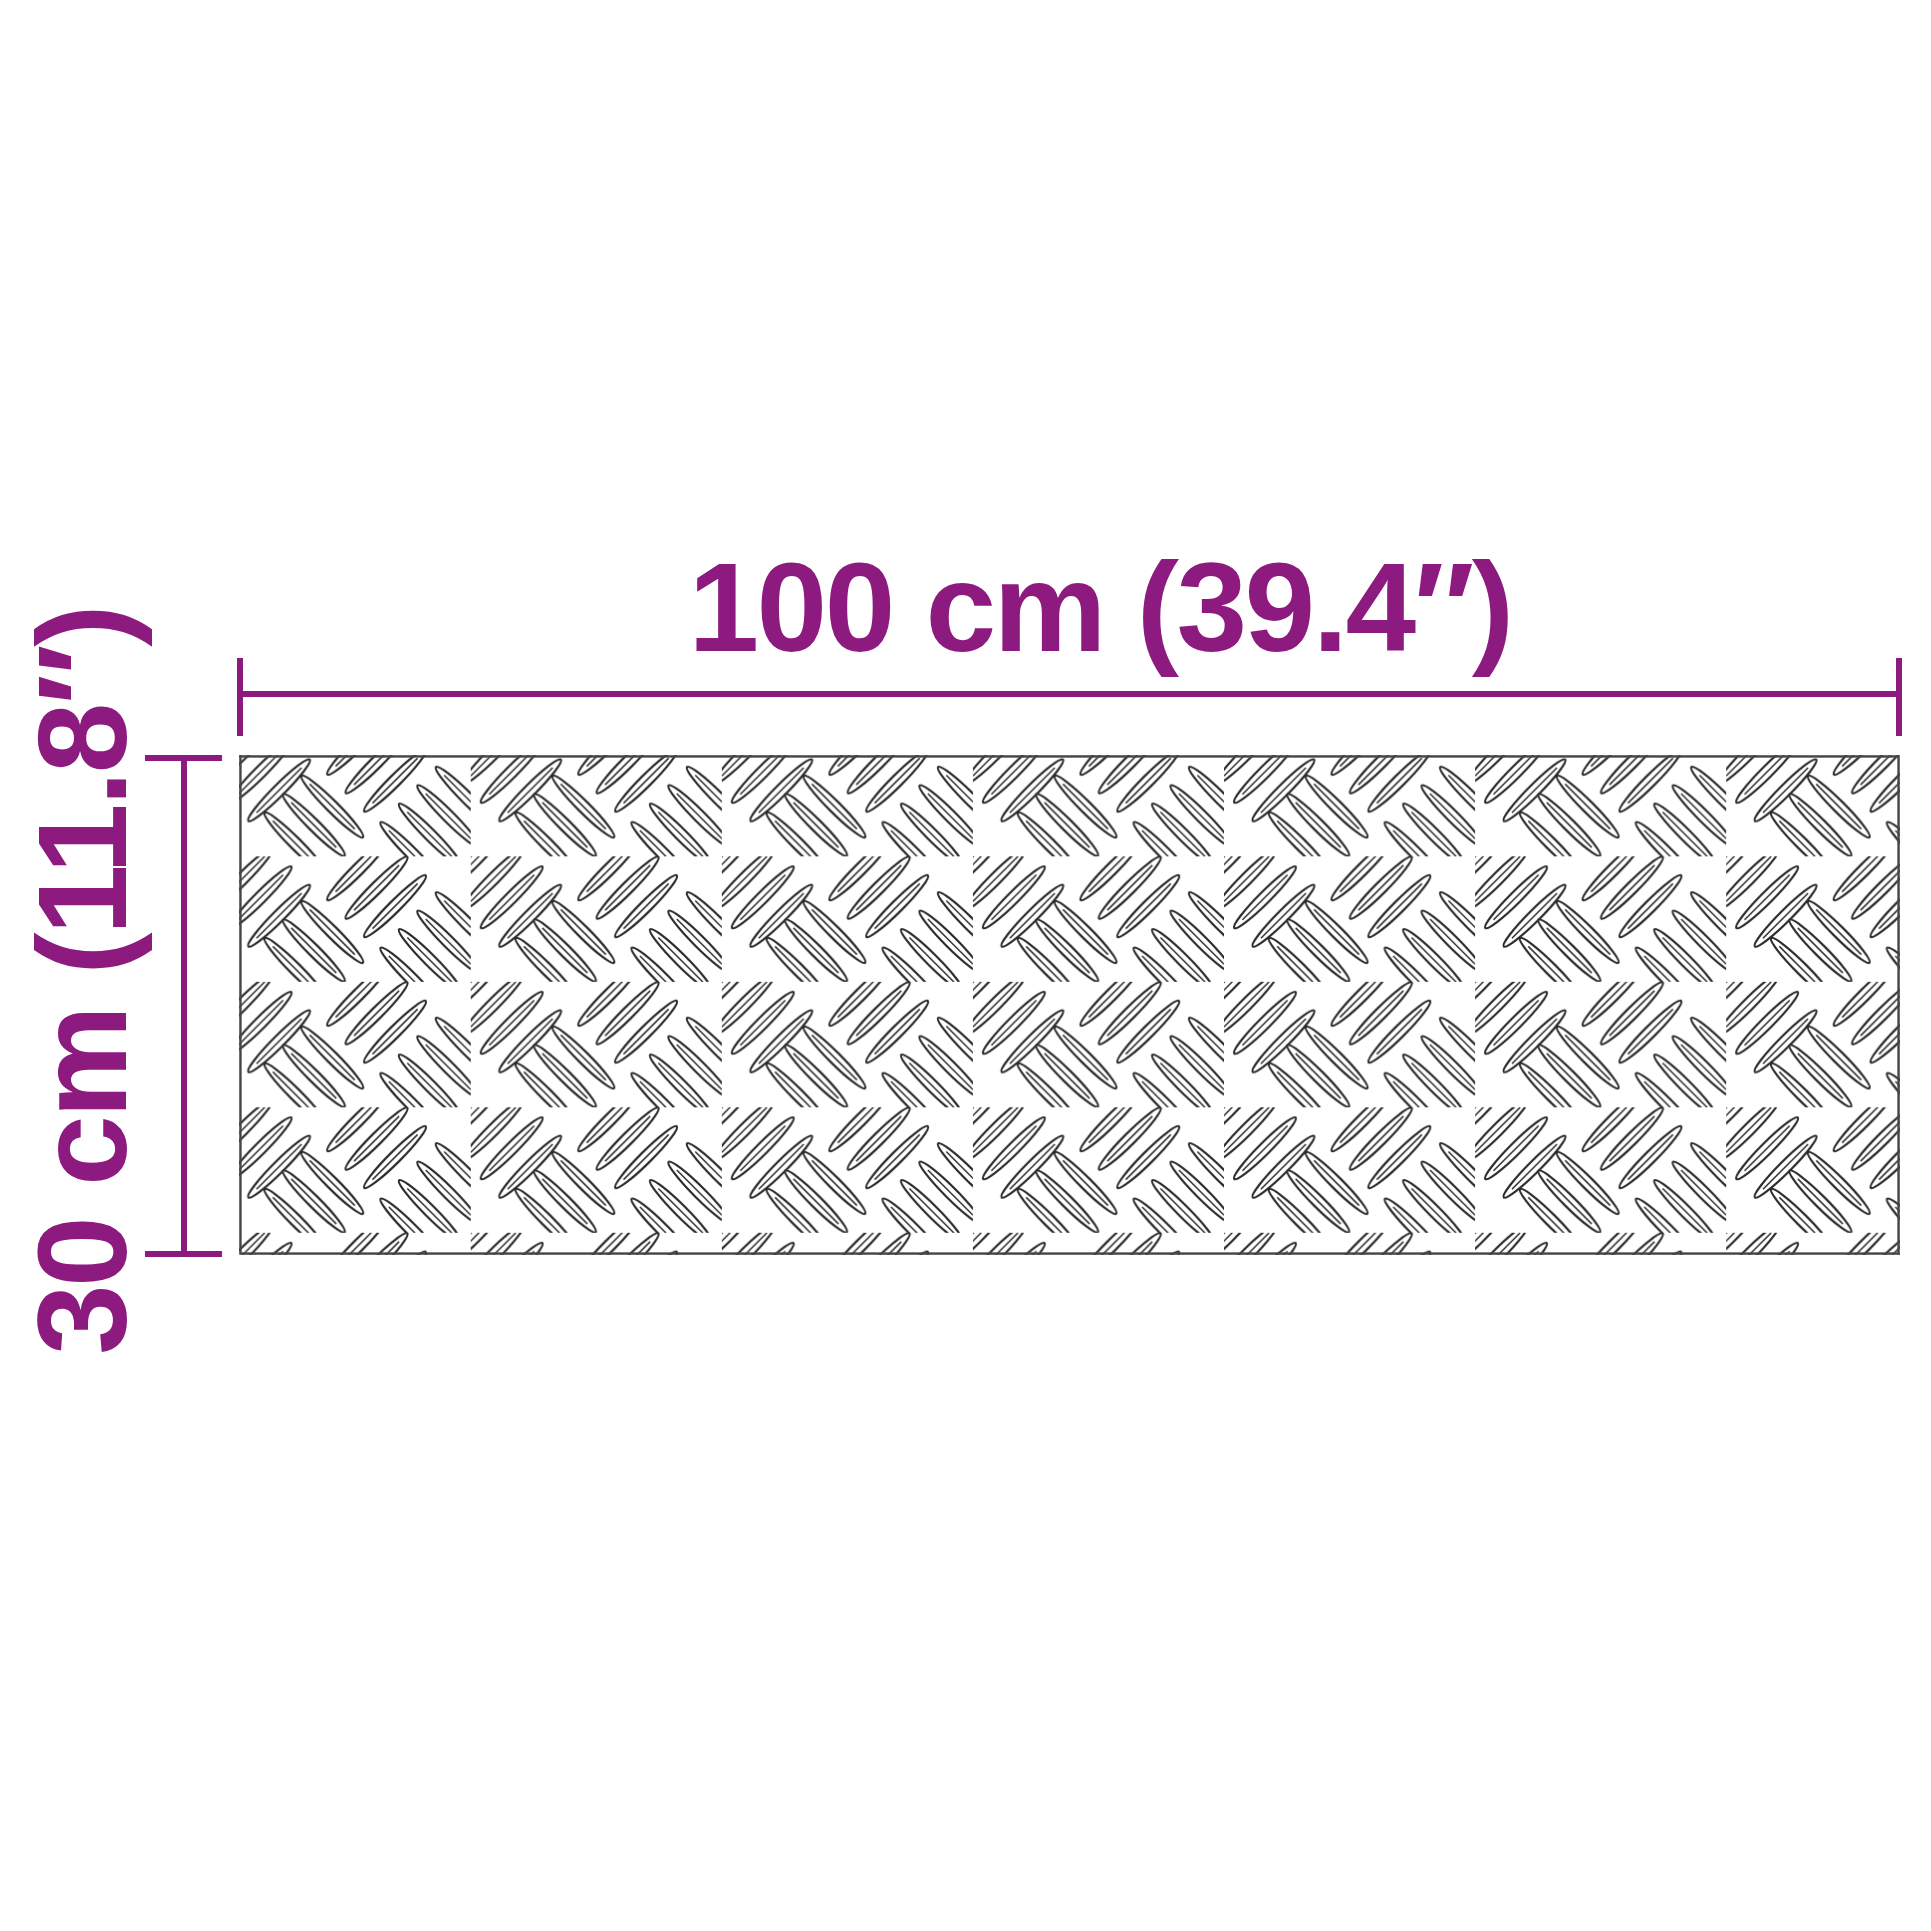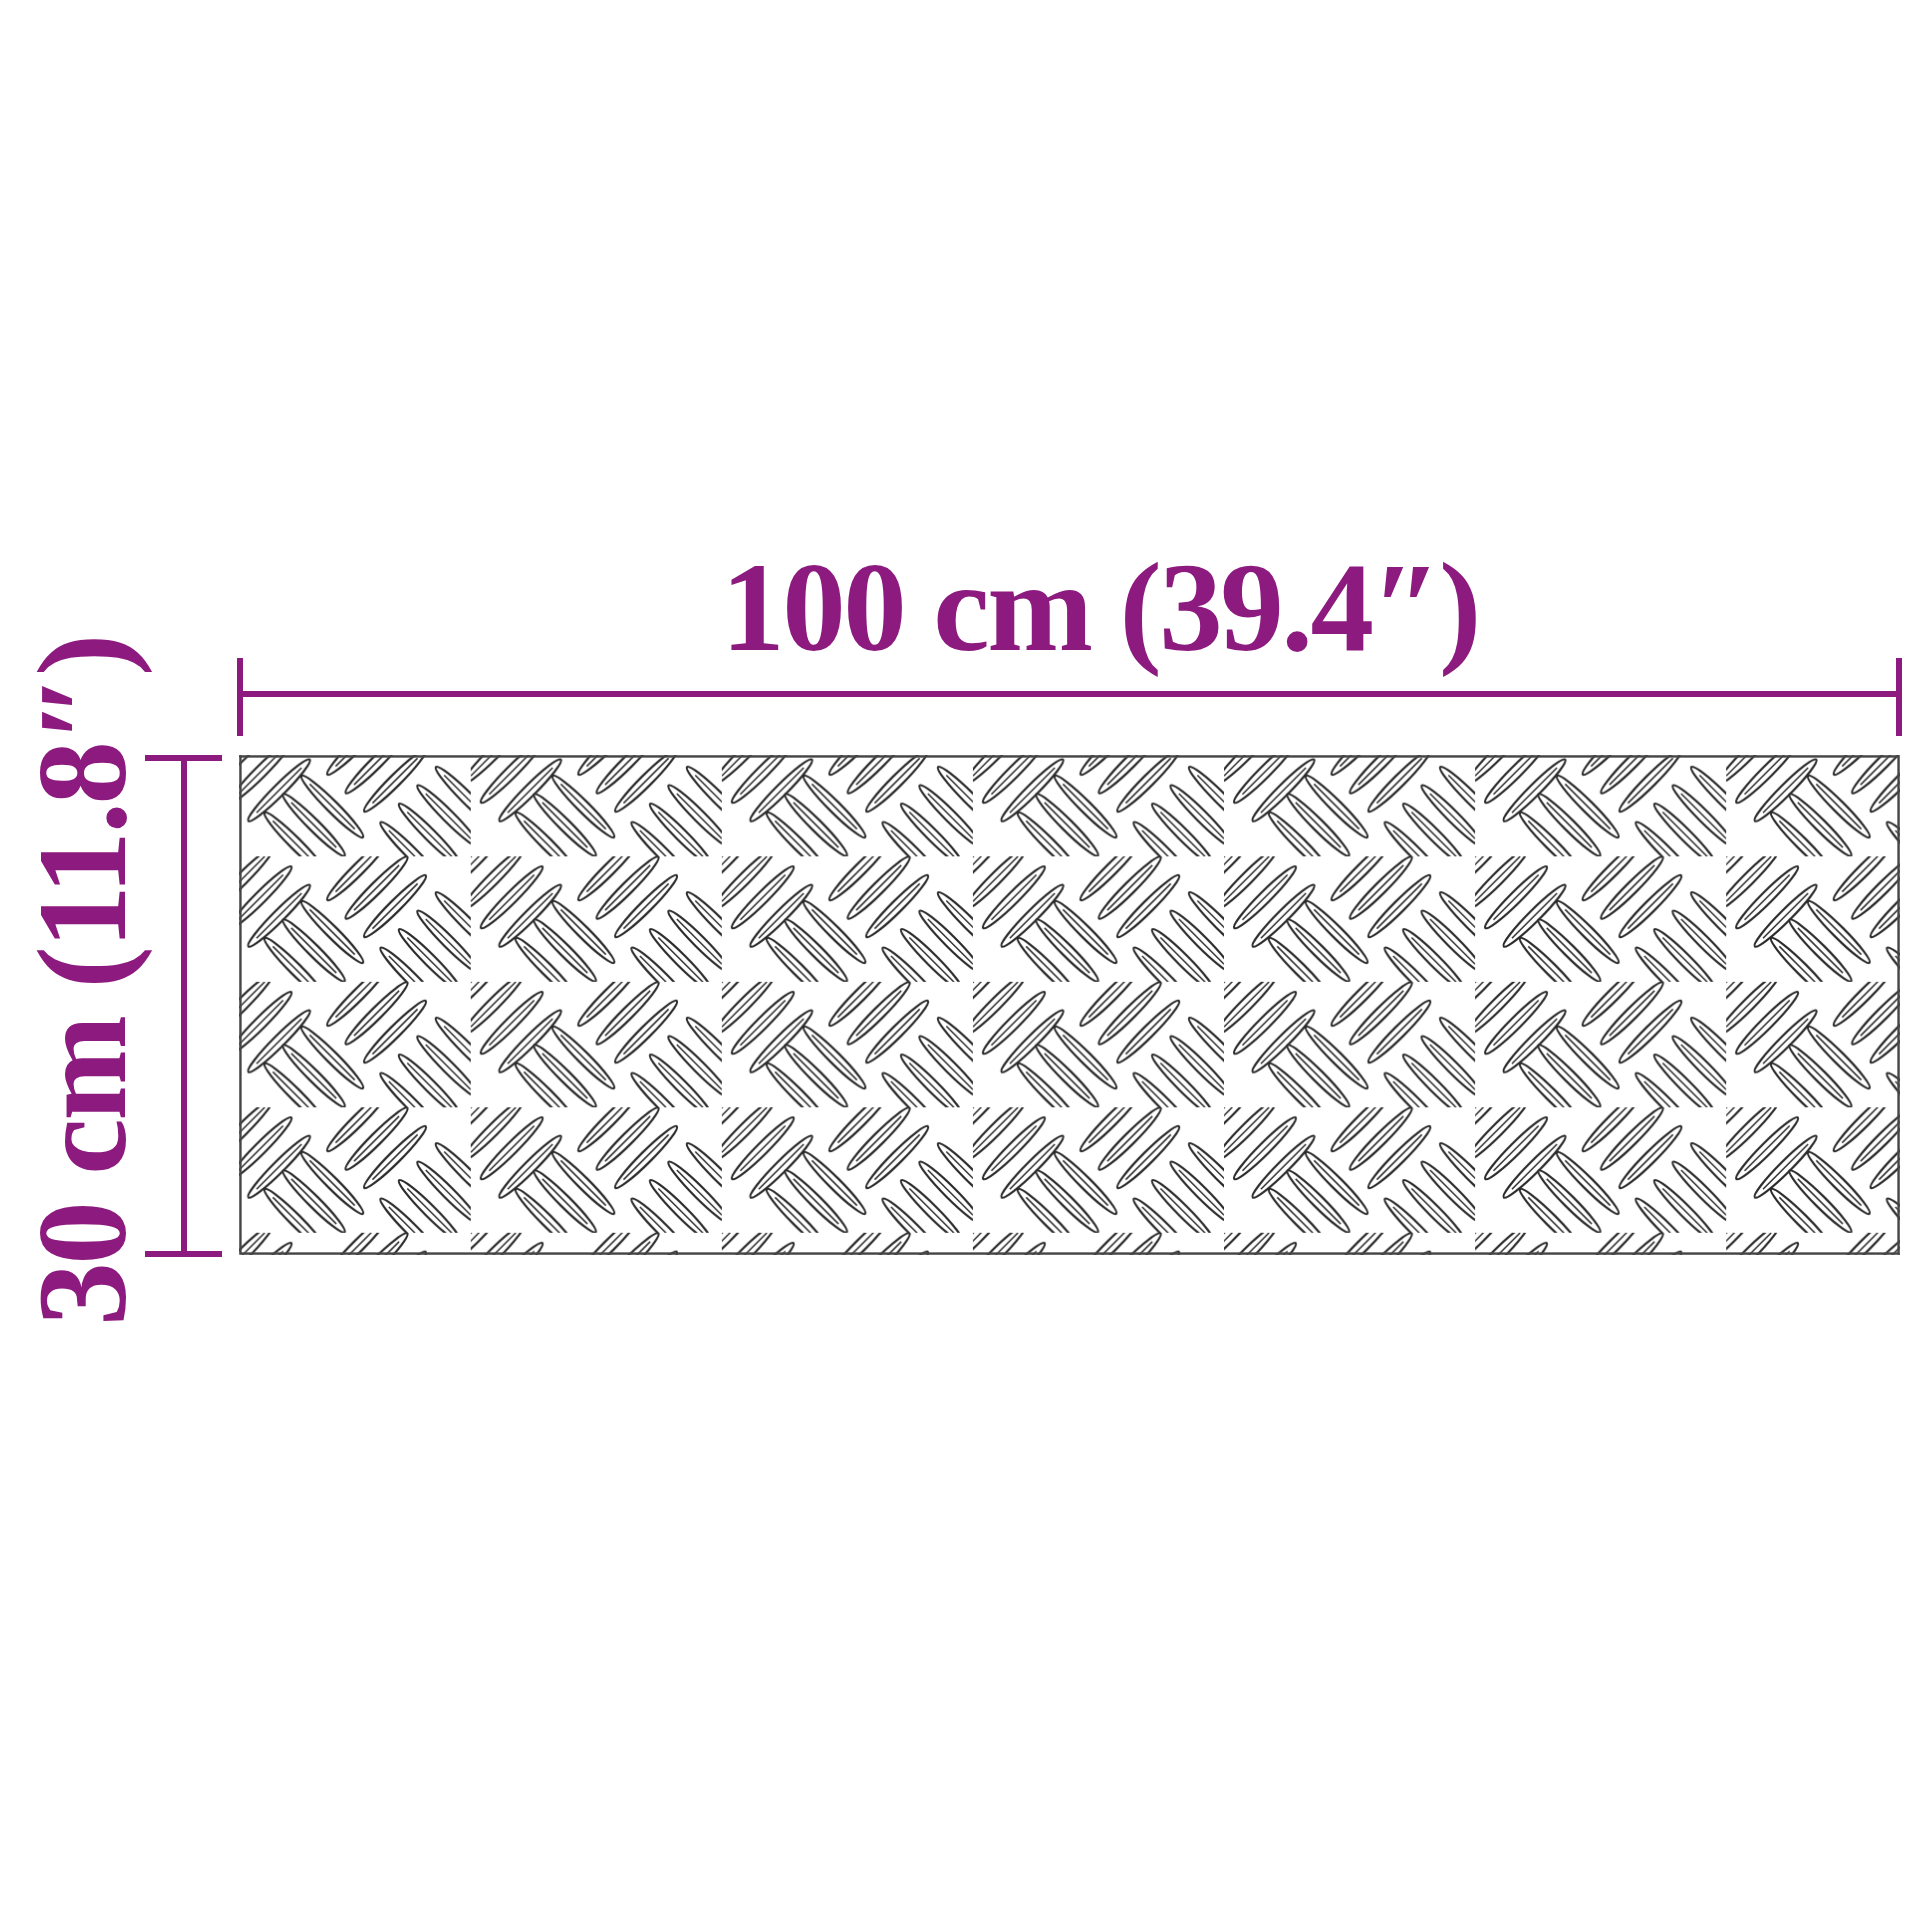--- a/index.html
+++ b/index.html
@@ -1,20 +1,20 @@
 <!DOCTYPE html>
 <html style="--accent: #8D1B7F; --plate-outline: #454545; --tread-mark: #2B2B2B; --background: #FFFFFF;"><head>
 <meta charset="utf-8">
 <style>
   html,body{margin:0;padding:0;background:#fff;}
   .canvas{
     position:relative;
     width:1931px;height:1931px;
     background:var(--background,#fff);
-    font-family:Liberation Serif, serif;
+    font-family:Liberation Sans, sans-serif;
     overflow:hidden;
   }
   .dim-label{
     position:absolute;
     color:var(--accent,#8D1B7F);
     font-weight:bold;
     font-size:127px;
     line-height:1;
     letter-spacing:-0.02em;
     white-space:nowrap;

